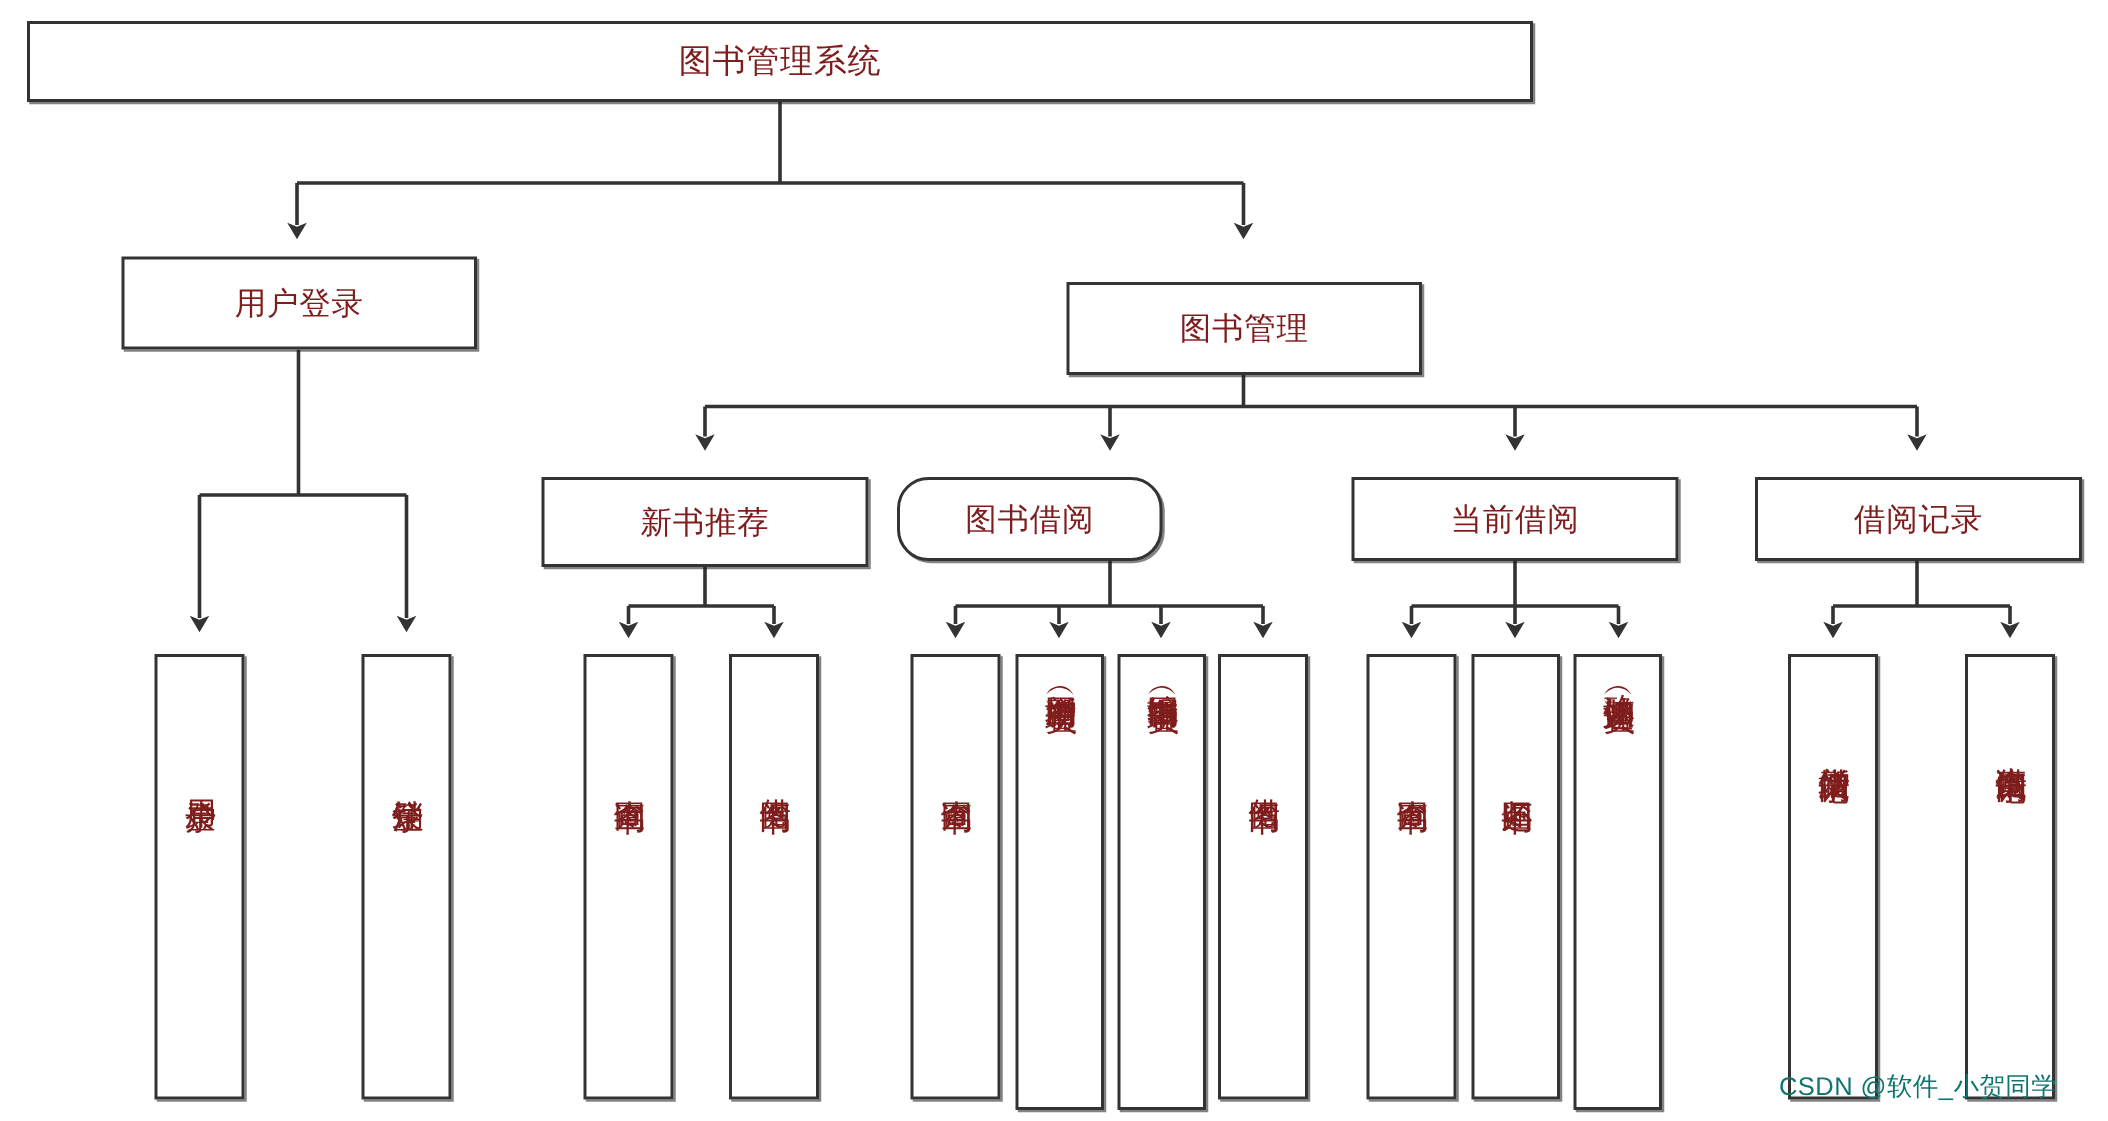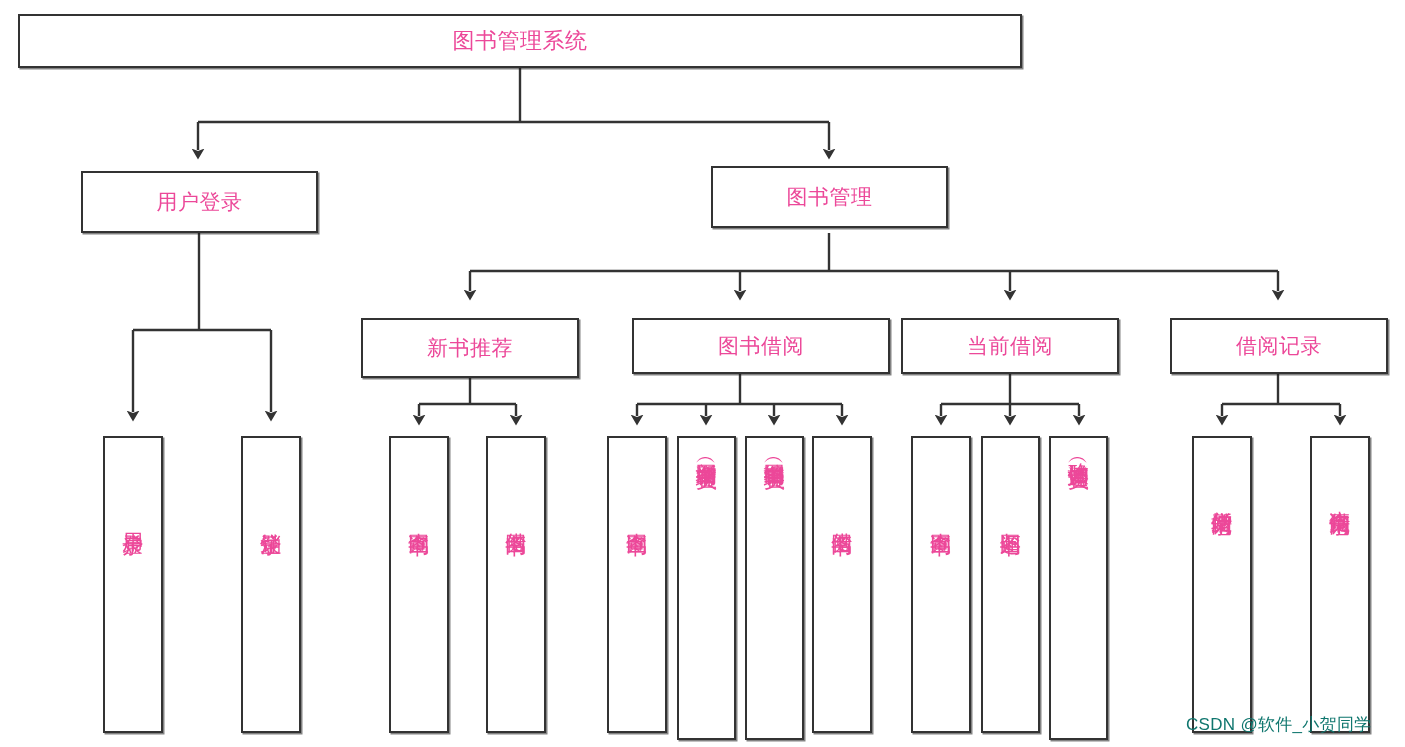--- a/index.html
+++ b/index.html
@@ -27,21 +27,21 @@
   }
   .node {
     position: absolute;
     box-sizing: border-box;
     background: #ffffff;
     border: 2px solid #333333;
     box-shadow: 1.5px 1.5px 0 0 rgba(30,30,30,0.55);
     display: flex;
     align-items: center;
     justify-content: center;
-    color: #ec4899;
+    color: #7f1d1d;
   }
   .node-h {
     font-size: 21px;
     letter-spacing: 0.5px;
     white-space: nowrap;
   }
   .node.root .node-h {
     font-size: 22px;
   }
   .node-v {
@@ -129,28 +129,28 @@
     </g>
   </svg>
 
   <div class="node root" style="left:18px; top:14px; width:1004px; height:54px;">
     <span class="node-h">图书管理系统</span>
   </div>
 
   <div class="node" style="left:81px; top:171px; width:237px; height:62px;">
     <span class="node-h">用户登录</span>
   </div>
-  <div class="node" style="left:711px; top:166px; width:237px; height:62px;">
+  <div class="node" style="left:711px; top:188px; width:237px; height:62px;">
     <span class="node-h">图书管理</span>
   </div>
 
   <div class="node" style="left:361px; top:318px; width:218px; height:60px;">
     <span class="node-h">新书推荐</span>
   </div>
-  <div class="node" style="left:632px; top:318px; width:258px; height:56px;">
+  <div class="node" style="left:598px; top:318px; width:177px; height:56px;border-radius:21px;">
     <span class="node-h">图书借阅</span>
   </div>
   <div class="node" style="left:1170px; top:318px; width:218px; height:56px;">
     <span class="node-h">借阅记录</span>
   </div>
   <div class="node" style="left:901px; top:318px; width:218px; height:56px;">
     <span class="node-h">当前借阅</span>
   </div>
 
   <div class="node leaf pad-big" style="left:103px; top:436px; width:60px; height:297px;">

